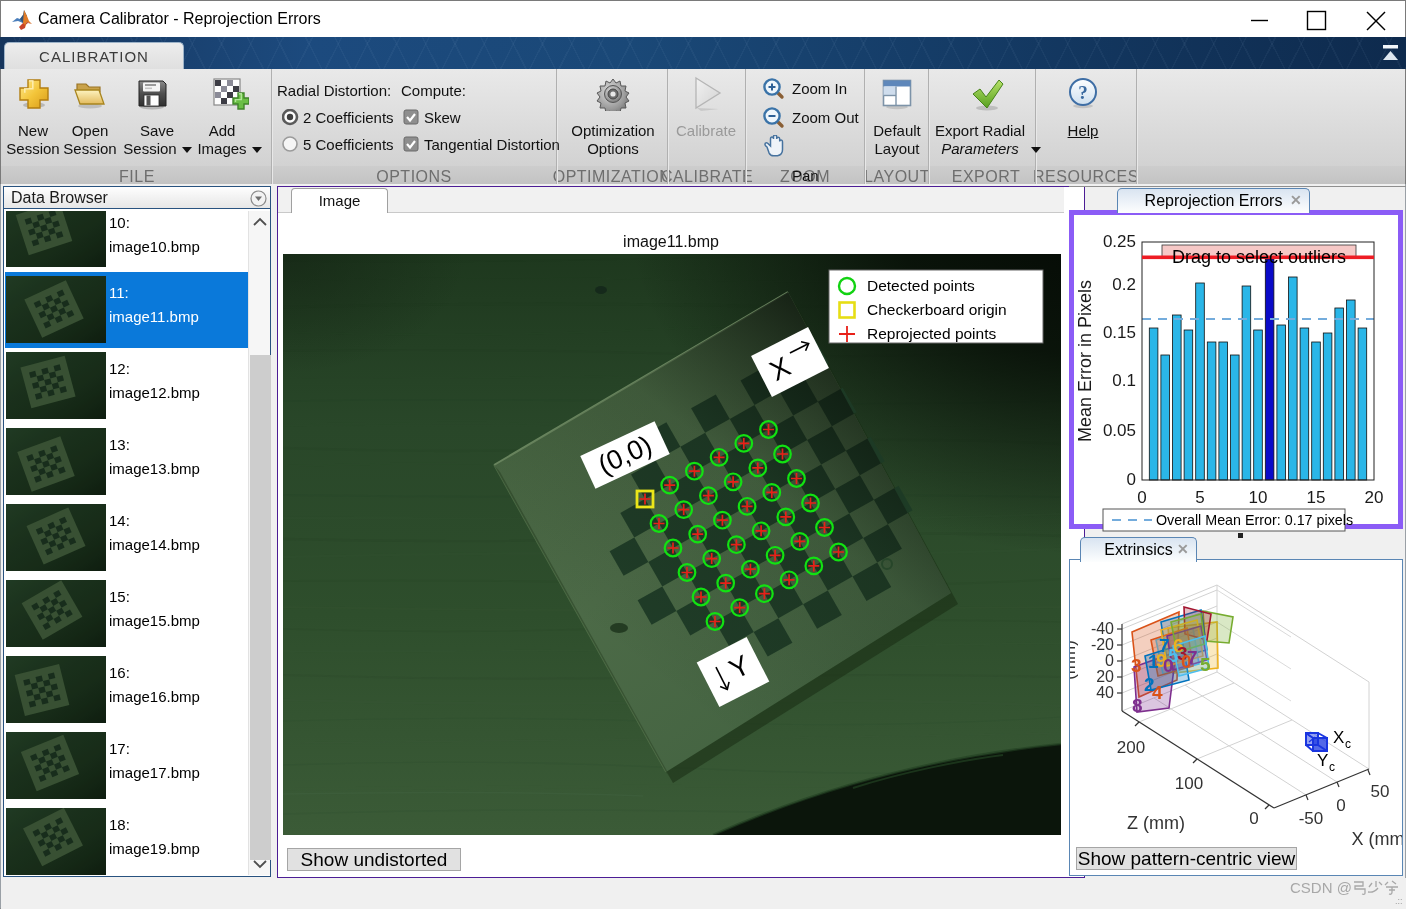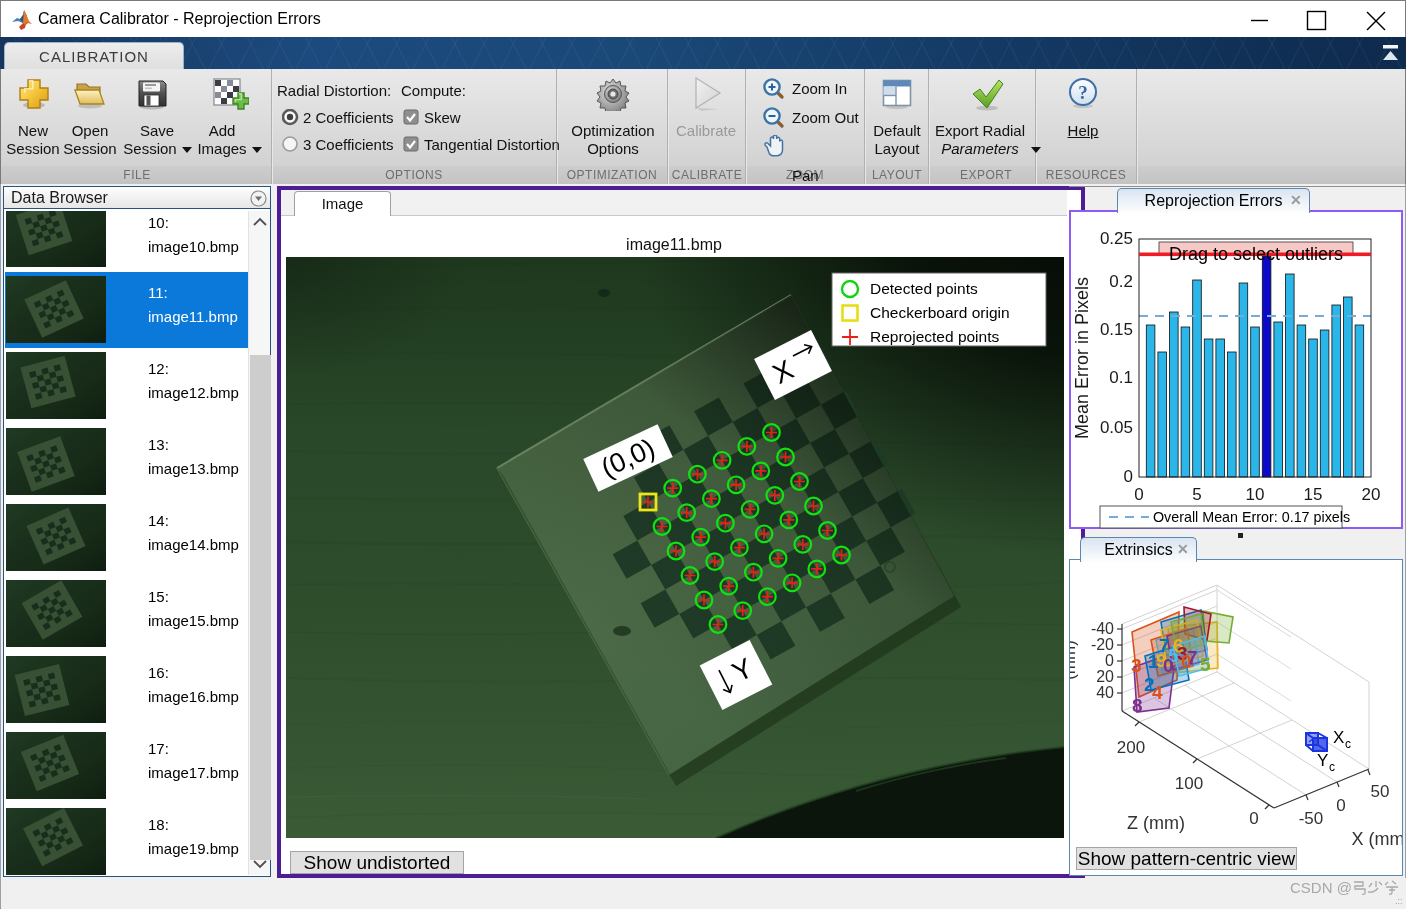--- a/index.html
+++ b/index.html
@@ -10,48 +10,48 @@
 #ribbonband { left:0; top:37px; width:1406px; height:32px;
   background:linear-gradient(90deg,#16355c 0%,#1c4a7e 22%,#1a4877 45%,#143a64 70%,#0e2a4d 100%); }
 #ribbonband .mesh { left:0; top:0; width:100%; height:100%;
   background:repeating-linear-gradient(63deg, rgba(160,190,220,0.055) 0 1.5px, transparent 1.5px 26px),
              repeating-linear-gradient(-63deg, rgba(160,190,220,0.055) 0 1.5px, transparent 1.5px 26px);}
 #calibtab { left:4px; top:42px; width:180px; height:27px; background:linear-gradient(#ededed,#dfdfdf);
   border-radius:5px 5px 0 0; border:1px solid #9db3c8; border-bottom:none; text-align:center;
   font-size:15px; letter-spacing:1px; color:#3b3b3b; line-height:27px; }
 #toolbar { left:0; top:69px; width:1406px; height:97px; background:linear-gradient(#e9e9e9,#d2d2d2); border-left:1px solid #7a7a7a; border-right:1px solid #7a7a7a;}
 #secstrip { left:0; top:166px; width:1406px; height:18px; background:linear-gradient(#cdcdcd,#c3c3c3); border-left:1px solid #7a7a7a; border-right:1px solid #7a7a7a;}
-#secstrip div { position:absolute; top:2px; font-size:12px; color:#6e6e6e; letter-spacing:0.5px; }
+#secstrip div { position:absolute; top:2px; font-size:16px; color:#6e6e6e; letter-spacing:0.5px; }
 .vsep { position:absolute; top:69px; height:115px; width:1px; background:#b0b0b0; box-shadow:1px 0 0 #e8e8e8; }
 .tlabel { position:absolute; font-size:15px; color:#111; text-align:center; white-space:nowrap; }
 .tlabel.dis { color:#9a9a9a; }
 #main { left:0; top:184px; width:1406px; height:725px; background:#f0f0f0; border-left:1px solid #9aa0a6; border-right:1px solid #9aa0a6; border-bottom:1px solid #7a7a7a;}
 
 #db { left:2px; top:2px; width:268px; height:691px; background:#fff; border:1px solid #28527f; }
 #dbhead { left:0px; top:0px; width:266px; height:22px; background:linear-gradient(#fefefe,#e6e6e6); border-bottom:1px solid #28527f; font-size:16px; color:#1a1a1a; padding-left:7px; line-height:21px; }
 #dblist { left:1px; top:24px; width:243px; height:664px; overflow:hidden; background:#fff;}
 .dbitem { position:absolute; left:0; width:243px; height:76px; }
-.dbitem .lbl { position:absolute; left:104px; top:9px; font-size:15px; color:#000; line-height:24px;margin-left:39px; }
+.dbitem .lbl { position:absolute; left:104px; top:9px; font-size:15px; color:#000; line-height:24px; }
 .dbitem.sel { background:#0a79da; }
 .dbitem.sel .lbl { color:#fff; }
 .thumb { position:absolute; left:1px; top:4px; width:100px; height:67px; }
 #dbscroll { left:244px; top:24px; width:22px; height:664px; background:#f6f6f6; border-left:1px solid #e2e2e2;}
 #dbthumbbar { position:absolute; left:1px; top:144px; width:21px; height:505px; background:#cdcdcd; }
 .scar { position:absolute; left:0px; width:22px; text-align:center; color:#4f4f4f; font-size:13px; }
 
-#cp { left:276px; top:2px; width:808px; height:692px; background:#fff; border:4px solid #4c1d95; }
+#cp { left:276px; top:2px; width:808px; height:692px; background:#fff; border:1px solid #4c1d95; }
 #cptabs { left:0; top:0; width:786px; height:26px; background:#f1f1f1; border-bottom:1px solid #c9c9c9;}
 #cptab { position:absolute; left:13px; top:1px; width:97px; height:25px; background:#fff; border:1px solid #a0a0a0; border-bottom:none; border-radius:4px 4px 0 0; font-size:15px; color:#111; text-align:center; line-height:24px;}
 #imgtitle { left:0; top:46px; width:786px; text-align:center; font-size:16px; color:#111; }
 #scene { left:5px; top:67px; width:778px; height:581px; }
 .btn { position:absolute; background:#e1e1e1; border:1px solid #a5a5a5; font-size:19px; color:#000; text-align:center; font-family:"Liberation Sans",sans-serif;}
 
 .ptab { position:absolute; height:25px; z-index:5; line-height:23px; background:linear-gradient(#d9e4f1,#fdfefe); border:1px solid #5a86b4; border-bottom:none; border-radius:5px 5px 0 0; font-size:16px; color:#000; text-align:center; }
 .px { position:absolute; color:#9a9a9a; font-size:14px; font-weight:bold; }
-#rp { left:1068px; top:26px; width:334px; height:319px; background:#fff; border:2px solid #8b5cf6; }
+#rp { left:1068px; top:26px; width:334px; height:319px; background:#fff; border:5px solid #8b5cf6; }
 #ep { left:1068px; top:375px; width:334px; height:317px; background:#fff; border:1px solid #5a86b4; }
 #statusbar { left:0px; top:694px; width:1406px; height:31px; background:#f0f0f0; }
 #wm { left:1289px; top:695px; font-size:15px; color:#a8a8a8; }
 </style></head><body>
 
 <div class="abs" id="titlebar">
  <svg class="abs" style="left:10px;top:8px" width="22" height="22" viewBox="0 0 22 22">
   <polygon points="1,13 6,9 9,10 12,6 12,14 7,12" fill="#4a7ebb"></polygon>
   <polygon points="9,10 12,6 13,1 16,7 14,16 12,14" fill="#35547a"></polygon>
   <polygon points="12,14 13,1 16,7 18,12 21,15 16,13 14,19 12,17" fill="#e07b26"></polygon>
@@ -247,21 +247,21 @@
 <div class="tlabel" style="left:277px;top:82px;">Radial Distortion:</div>
 <div class="tlabel" style="left:401px;top:82px;">Compute:</div>
 <svg class="abs" style="left:282px;top:109px" width="17" height="17">
     <circle cx="8" cy="8" r="7" fill="#fdfdfd" stroke="#5a5a5a" stroke-width="2.6"></circle>
     <circle cx="8" cy="8" r="3.2" fill="#3f3f3f"></circle>
   </svg>
 <div class="tlabel" style="left:303px;top:109px;">2 Coefficients</div>
 <svg class="abs" style="left:282px;top:136px" width="17" height="17">
     <circle cx="8" cy="8" r="7" fill="#f5f5f5" stroke="#9b9b9b" stroke-width="1.6"></circle>
   </svg>
-<div class="tlabel" style="left:303px;top:136px;">3 Coefficients</div>
+<div class="tlabel" style="left:303px;top:136px;">5 Coefficients</div>
 <svg class="abs" style="left:403px;top:109px" width="17" height="17">
     <rect x="1" y="1" width="14" height="14" rx="2" fill="#8e8e8e" stroke="#6a6a6a"></rect>
     <path d="M4 8 l3 3.5 l5 -6.5" fill="none" stroke="#fff" stroke-width="2.2"></path>
   </svg>
 <div class="tlabel" style="left:424px;top:109px;">Skew</div>
 <svg class="abs" style="left:403px;top:136px" width="17" height="17">
     <rect x="1" y="1" width="14" height="14" rx="2" fill="#8e8e8e" stroke="#6a6a6a"></rect>
     <path d="M4 8 l3 3.5 l5 -6.5" fill="none" stroke="#fff" stroke-width="2.2"></path>
   </svg>
 <div class="tlabel" style="left:424px;top:136px;">Tangential Distortion</div>

